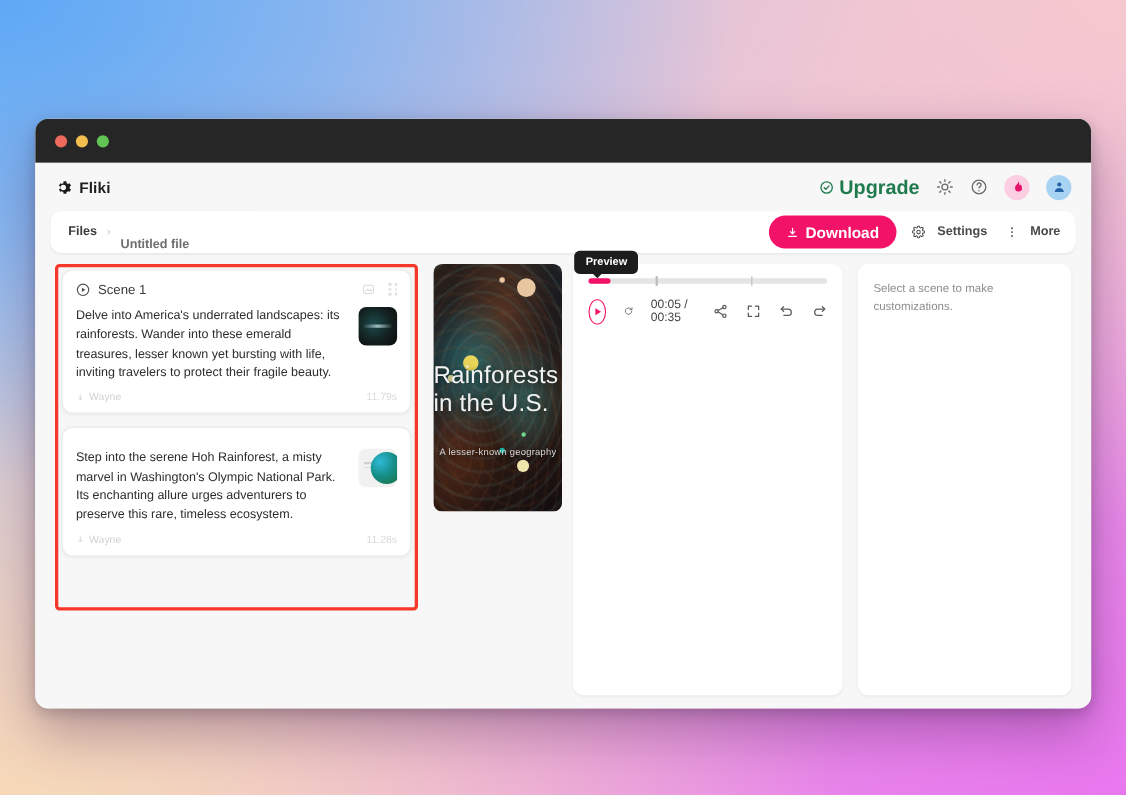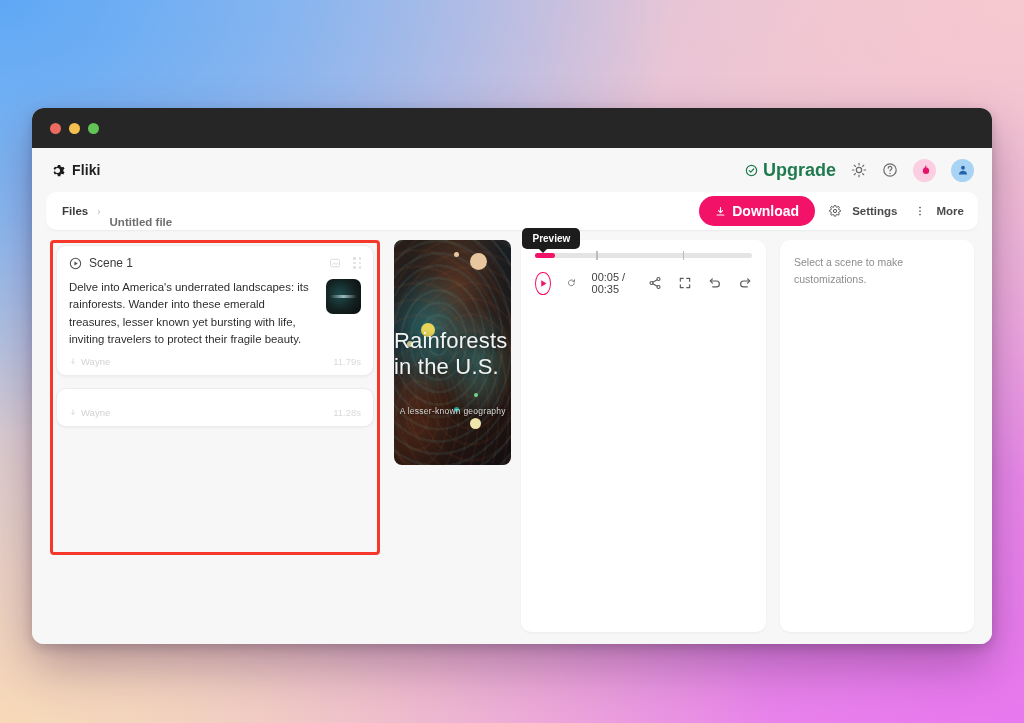--- a/index.html
+++ b/index.html
@@ -333,20 +333,24 @@
                 <svg viewBox="0 0 24 24" fill="none" stroke="currentColor" stroke-width="2.4" stroke-linecap="round">
                   <path d="M12 3v13M7.5 12l4.5 4.5 4.5-4.5"></path>
                 </svg>
                 <span>Wayne</span>
               </span>
               <span class="dur">11.79s</span>
             </div>
           </div>
 
           <div class="scene-card">
+            <div class="scene-body">
+              <div class="scene-text">Step into the serene Hoh Rainforest, a misty marvel in Washington's Olympic National Park. Its enchanting allure urges adventurers to preserve this rare, timeless ecosystem.</div>
+              <div class="thumb thumb-2"></div>
+            </div>
             <div class="scene-foot">
               <span class="voice">
                 <svg viewBox="0 0 24 24" fill="none" stroke="currentColor" stroke-width="2.4" stroke-linecap="round">
                   <path d="M12 3v13M7.5 12l4.5 4.5 4.5-4.5"></path>
                 </svg>
                 <span>Wayne</span>
               </span>
               <span class="dur">11.28s</span>
             </div>
           </div>

